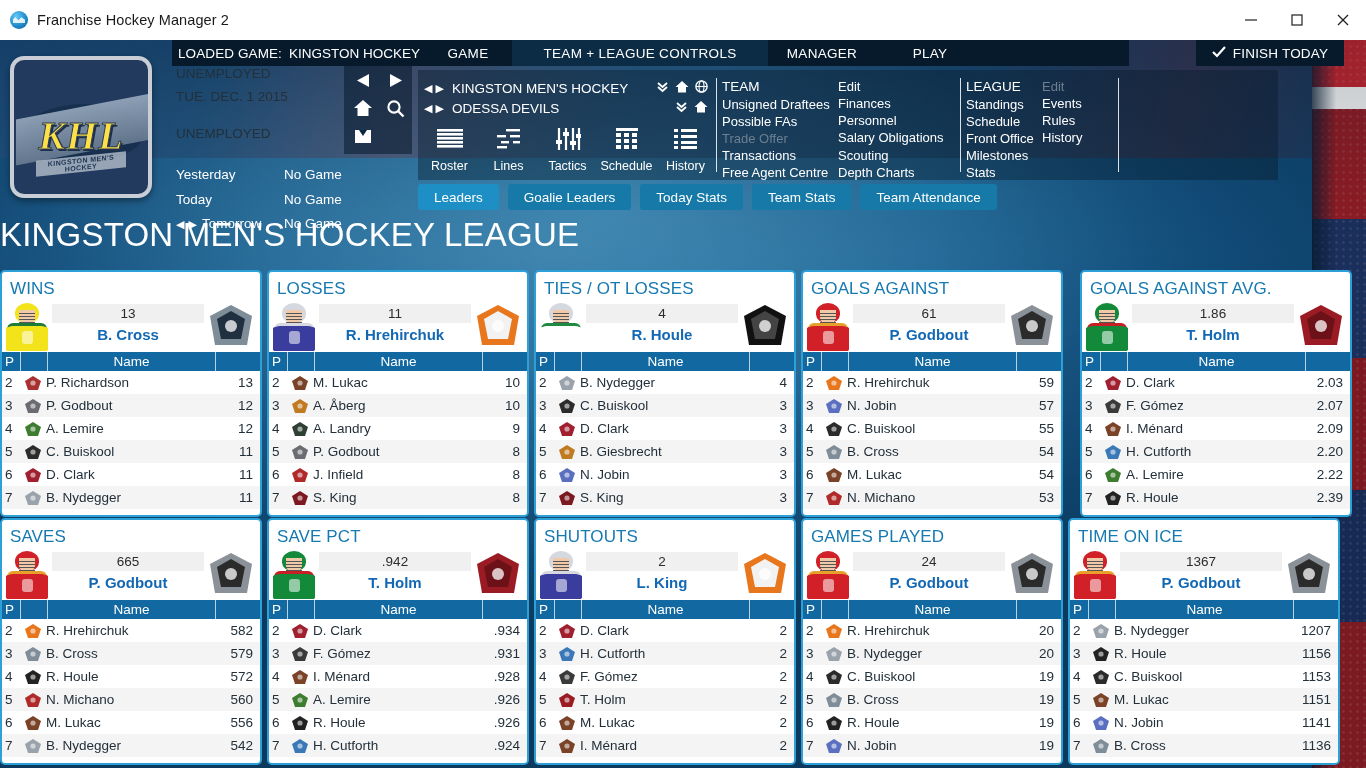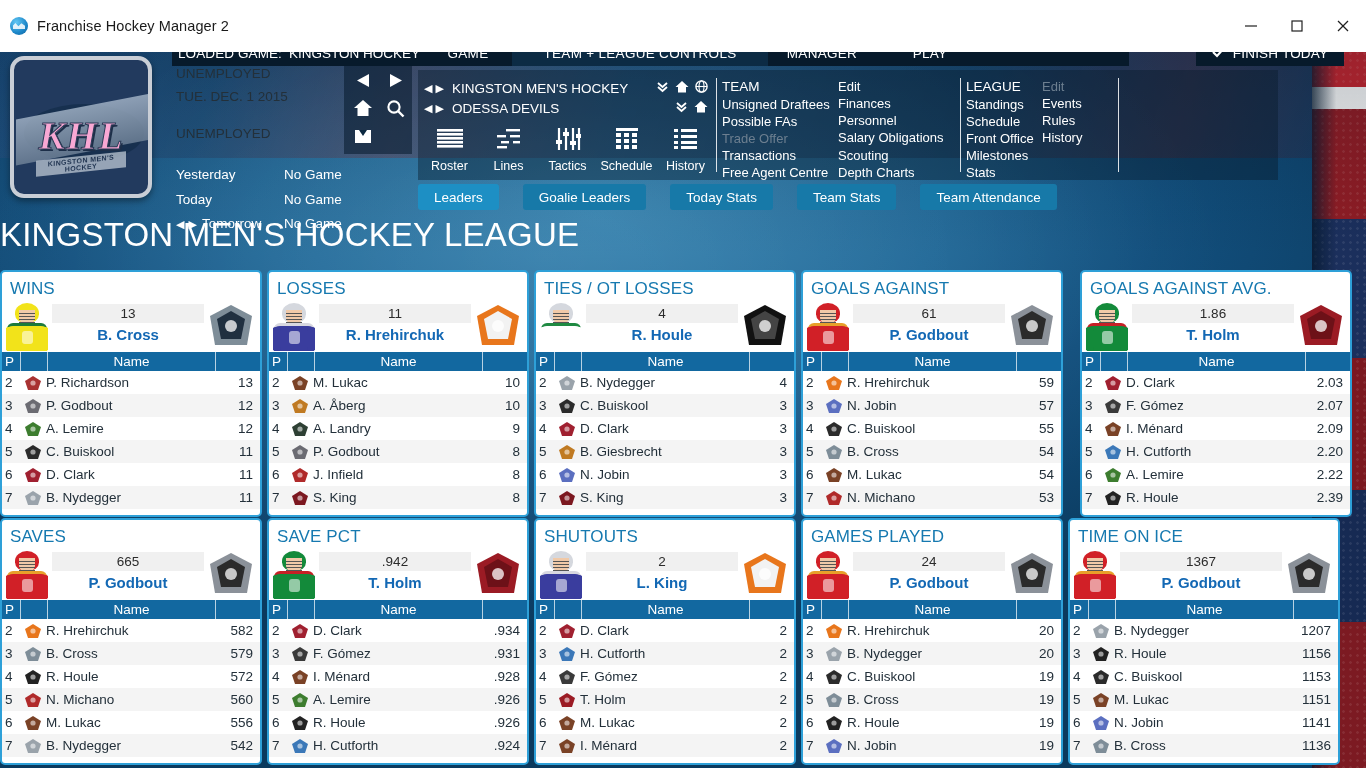--- a/index.html
+++ b/index.html
@@ -6,21 +6,21 @@
   html, body {
     width: 1366px; height: 768px; overflow: hidden;
     font-family: "Liberation Sans", sans-serif;
     background: #0d2336;
   }
 
   
   #app { position: relative; width: 1366px; height: 768px; overflow: hidden; }
 
   .titlebar {
-    position: absolute; left: 0; top: 0; width: 1366px; height: 52px;
+    position: absolute; left: 0; top: 0; width: 1366px; height: 40px;
     background: #ffffff; display: flex; align-items: center;
     z-index: 50;
   }
   .titlebar .tb-icon {
     width: 18px; height: 18px; border-radius: 50%;
     margin-left: 10px; margin-right: 9px;
     background: radial-gradient(circle at 35% 30%, #62c8f5 0%, #1c86c8 60%, #0d5e96 100%);
     position: relative; flex: none;
   }
   .titlebar .tb-icon::after {
@@ -126,21 +126,21 @@
   }
   .logo-box .swoosh {
     position: absolute; left: 2px; top: 46px; width: 140px; height: 46px;
     background: linear-gradient(180deg,#9fb0c4,#6d8096);
     transform: skewY(-11deg); opacity: .85;
   }
   .logo-box .khl {
     position: absolute; left: 0; right: 0; top: 52px; text-align: center;
     font-family: "Liberation Serif", serif; font-weight: bold; font-style: italic;
     font-size: 40px; letter-spacing: 1px;
-    color: #f9a8d4; -webkit-text-stroke: 1px #2a3b56;
+    color: #fde047; -webkit-text-stroke: 1px #2a3b56;
     text-shadow: 2px 2px 0 #1d2f49;
   }
   .logo-box .khl-sub {
     position: absolute; left: 0; right: 0; top: 96px; text-align: center;
     font-size: 7px; font-weight: bold; letter-spacing: .4px; color: #1f3350;
     background: rgba(190,200,212,.75); margin: 0 22px; padding: 1px 0;
     transform: skewY(-6deg);
   }
 
   .info-col { position: absolute; left: 176px; top: 62px; color: #ffffff; font-size: 14.5px; line-height: 1.3; }
@@ -203,21 +203,21 @@
   #mm-team   { left: 10px; }
   #mm-team2  { left: 126px; }
   #mm-league { left: 254px; }
   #mm-league2{ left: 330px; }
   #mm-draft  { left: 414px; }
   #mm-sep-1 { left: 4px; }
   #mm-sep-2 { left: 248px; }
   #mm-sep-3 { left: 406px; }
 
   
-  .subtabs { position: absolute; left: 418px; top: 184px; display: flex; gap: 24px; z-index: 20; }
+  .subtabs { position: absolute; left: 418px; top: 184px; display: flex; gap: 9px; z-index: 20; }
   .subtab {
     height: 26px; padding: 0 16px; border-radius: 3px;
     background: #1779a8; color: #ffffff; font-size: 13.5px;
     display: flex; align-items: center; justify-content: center; white-space: nowrap;
   }
   .subtab.active { background: #1d8fc4; }
 
   
   .league-title {
     position: absolute; left: 0; top: 216px; color: #ffffff;

